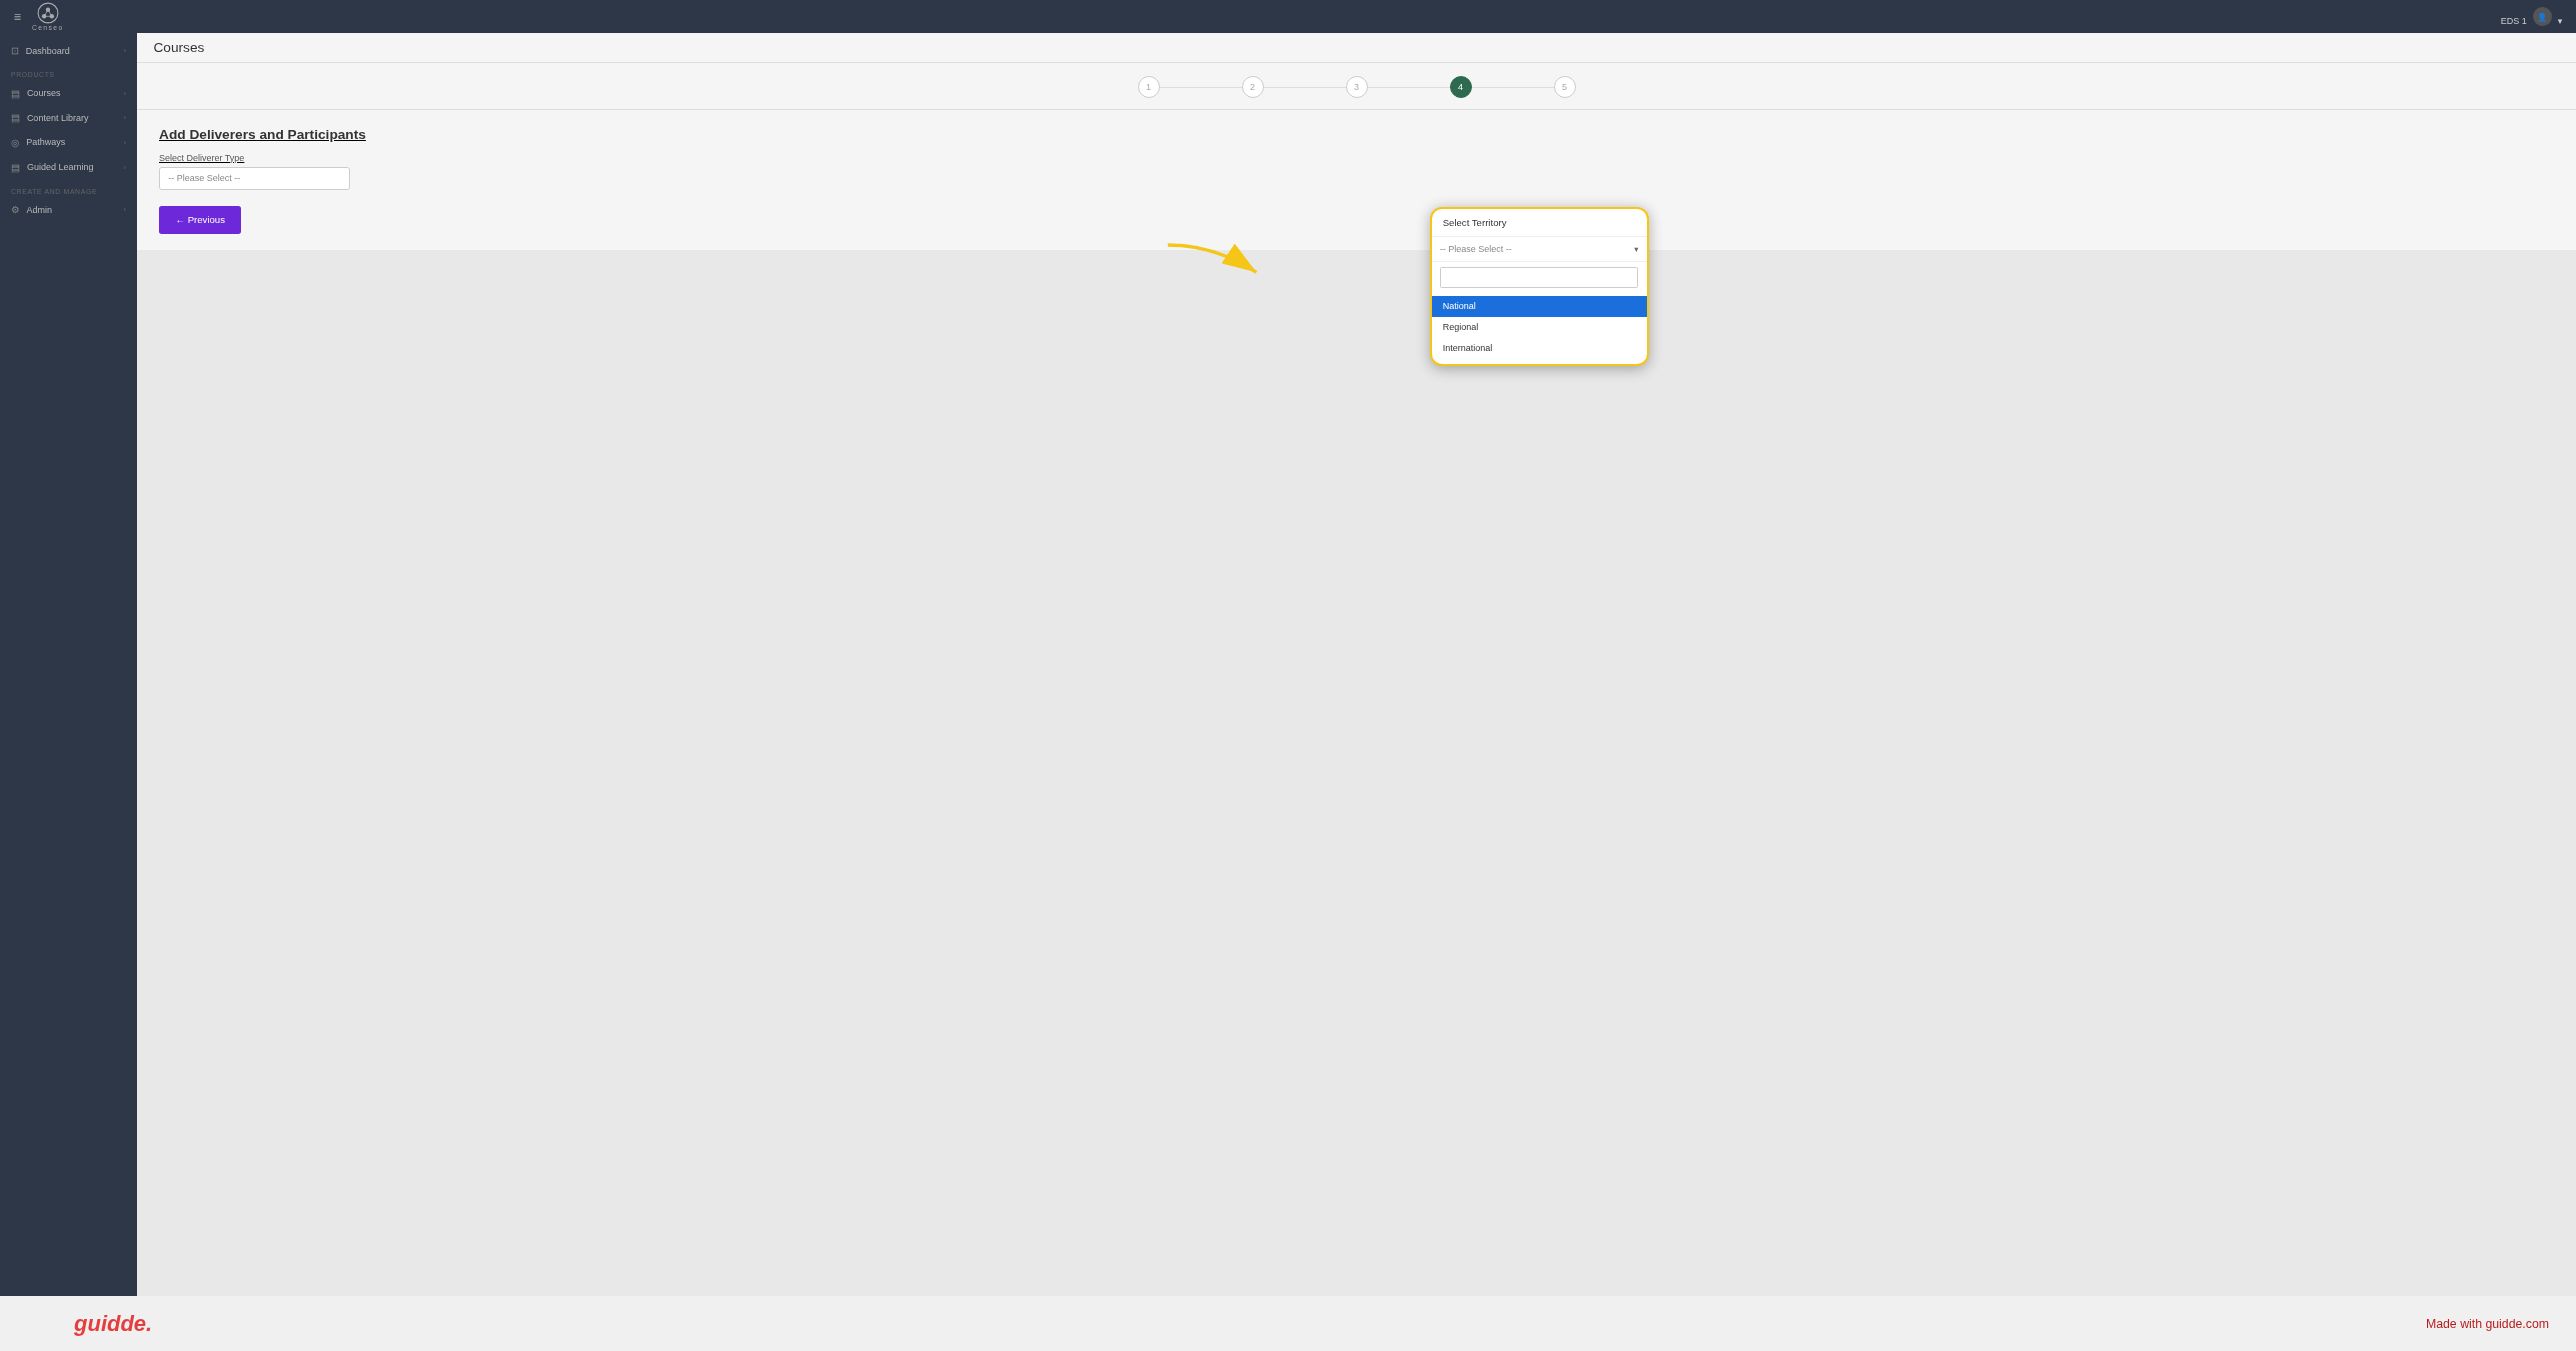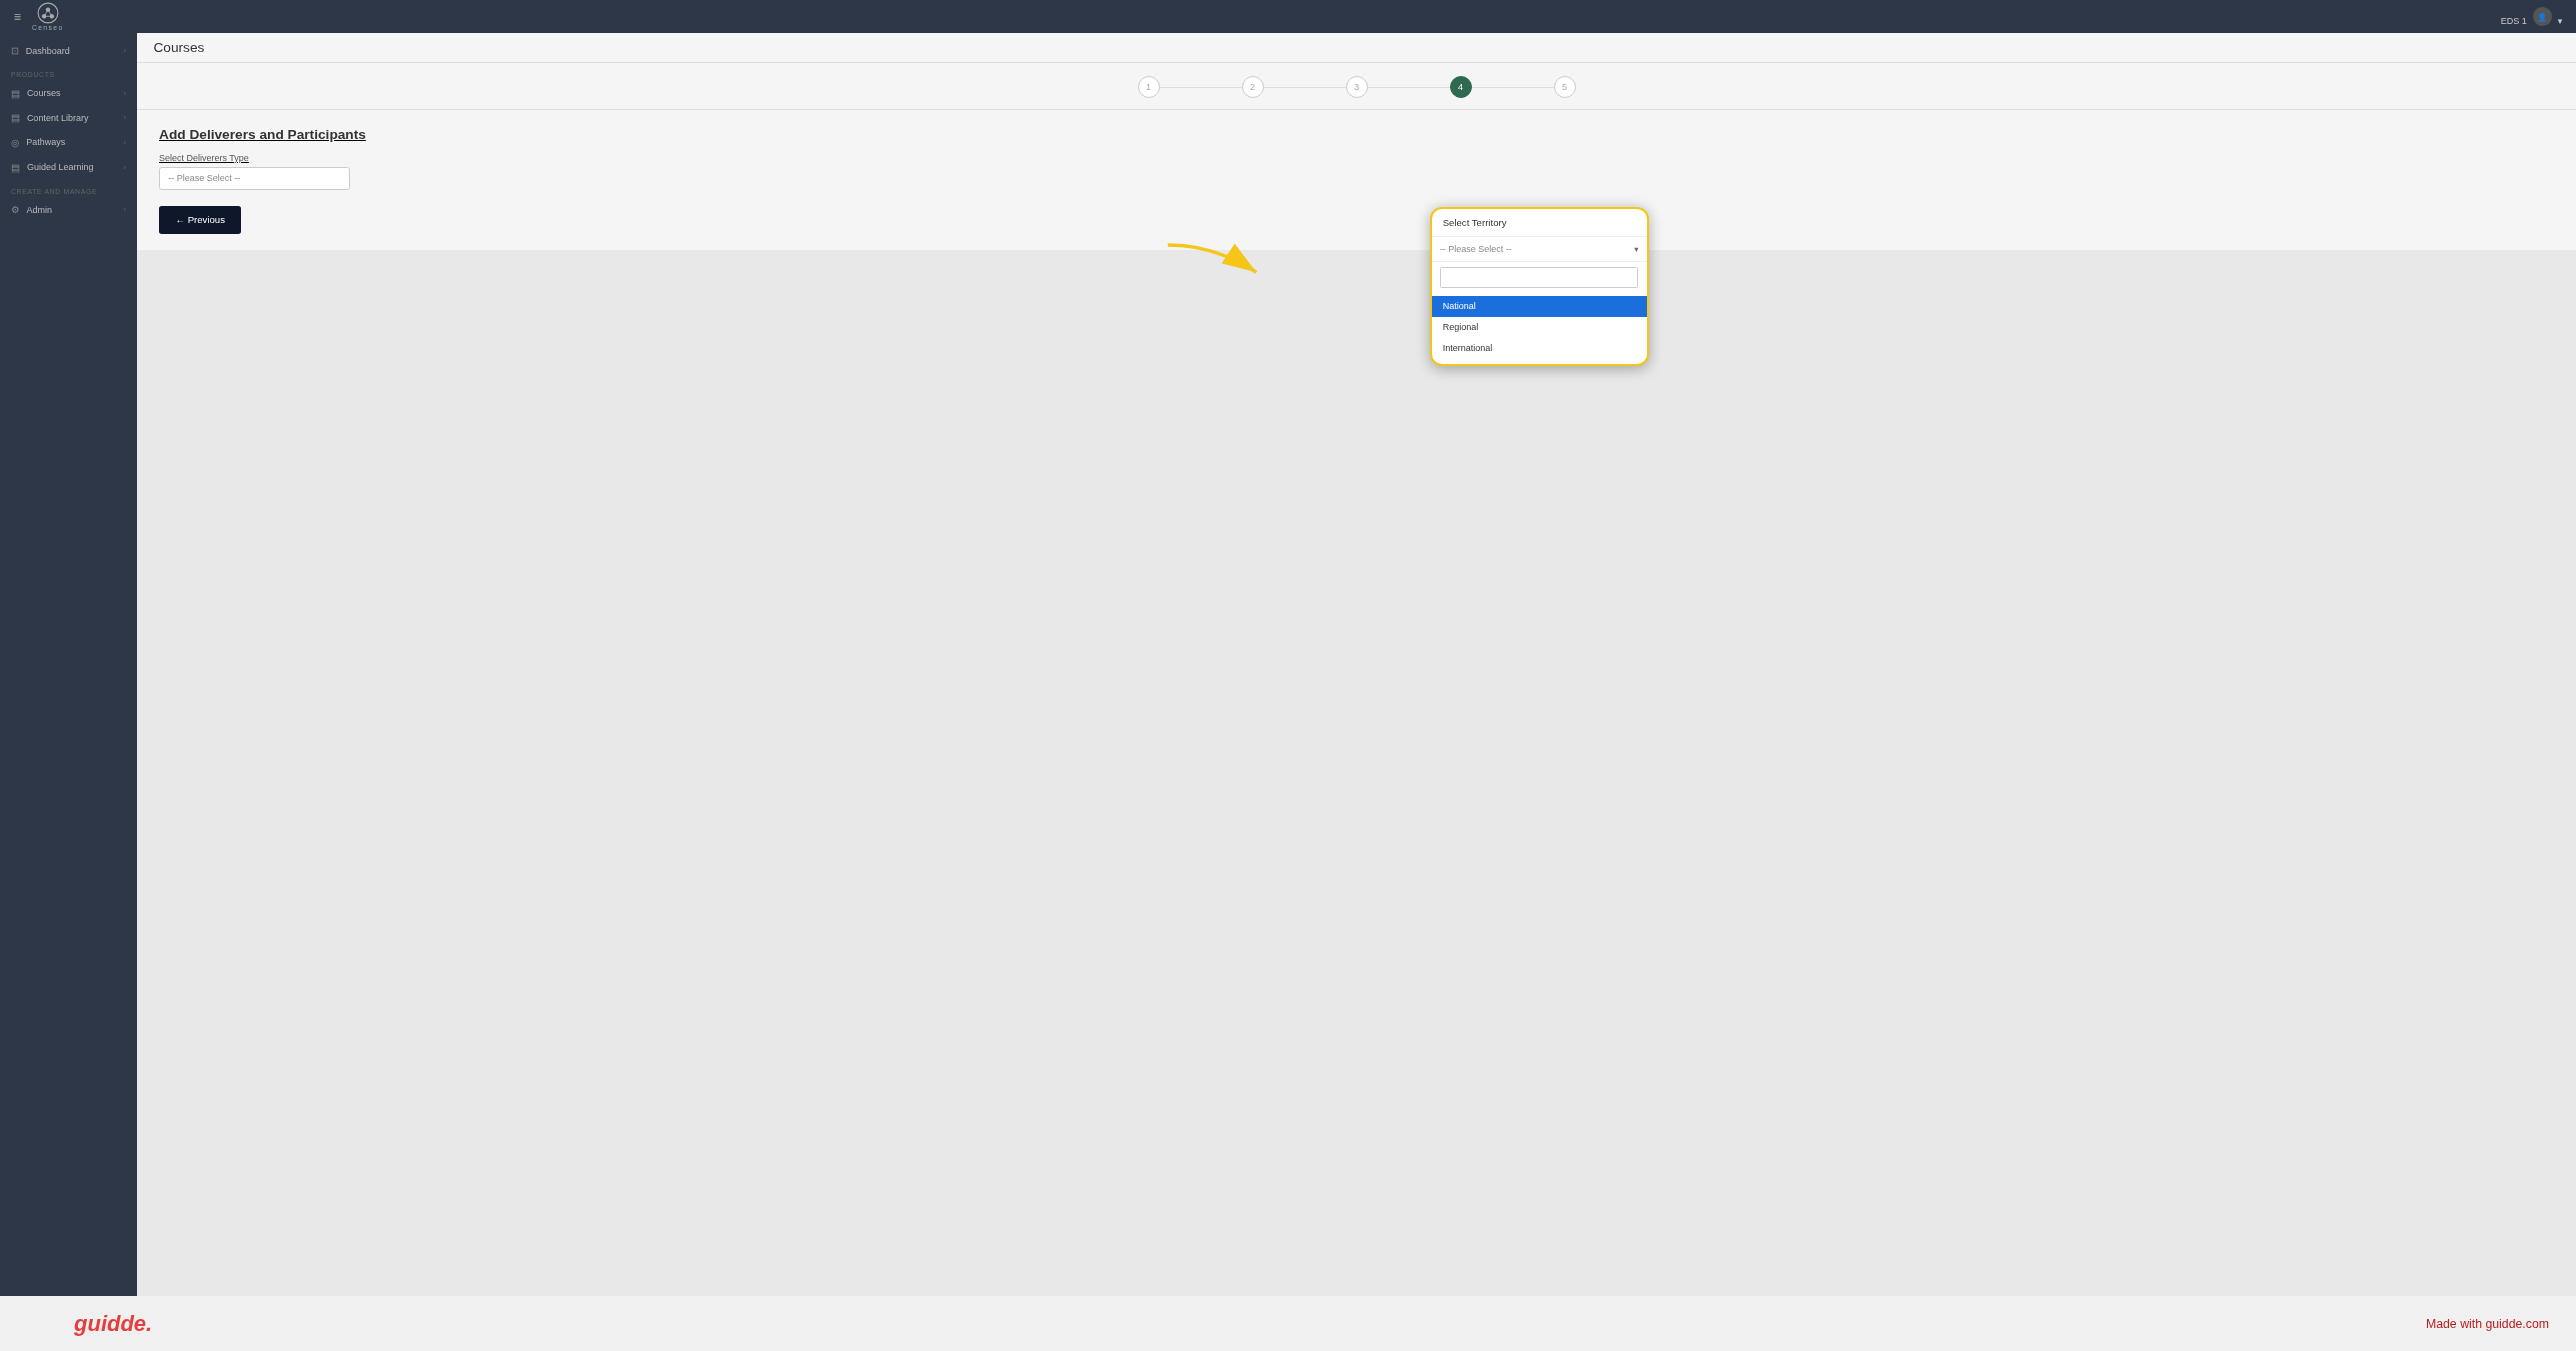--- a/index.html
+++ b/index.html
@@ -42,21 +42,21 @@
     .step-circle.active { background: #2d6a4f; border-color: #2d6a4f; color: white; }
     .step-line { width: 82px; height: 1.4px; background: #ddd; }
 
     
     .form-card { background: #f5f5f5; flex: 1; padding: 16.4px 22px; text-decoration: underline; }
     .form-title { font-size: 13.7px; color: #333; margin-bottom: 11px; }
     .form-label { font-size: 9px; color: #555; margin-bottom: 4.1px; }
     .form-select { width: 191px; padding: 5.5px 8.2px; border: 0.7px solid #ccc; border-radius: 2.7px; font-size: 9px; color: #888; background: white; appearance: none; cursor: pointer; }
 
     
-    .btn-previous { display: inline-flex; align-items: center; gap: 5.5px; background: #0f172a; color: white; border: none; padding: 8.2px 16.4px; border-radius: 2.7px; font-size: 9.6px; cursor: pointer; margin-top: 16.4px; }
+    .btn-previous { display: inline-flex; align-items: center; gap: 5.5px; background: #6d28d9; color: white; border: none; padding: 8.2px 16.4px; border-radius: 2.7px; font-size: 9.6px; cursor: pointer; margin-top: 16.4px; }
 
     
     .territory-popup {
       position: absolute;
       top: 174px;
       left: 53%;
       width: 219px;
       background: white;
       border: 2.1px solid #f5c518;
       border-radius: 12px;
@@ -190,21 +190,21 @@
         </div>
         <div class="step-line"></div>
         <div class="step">
           <div class="step-circle">5</div>
         </div>
       </div>
     </div>
 
     <div class="form-card">
       <h2 class="form-title">Add Deliverers and Participants</h2>
-      <div class="form-label">Select Deliverers Type</div>
+      <div class="form-label">Select Deliverer Type</div>
       <select class="form-select">
         <option>-- Please Select --</option>
       </select>
 
       <br>
       <button class="btn-previous">← Previous</button>
     </div>
 
     <svg class="yellow-arrow" width="109" height="55" viewBox="0 0 160 80">
       <defs>

